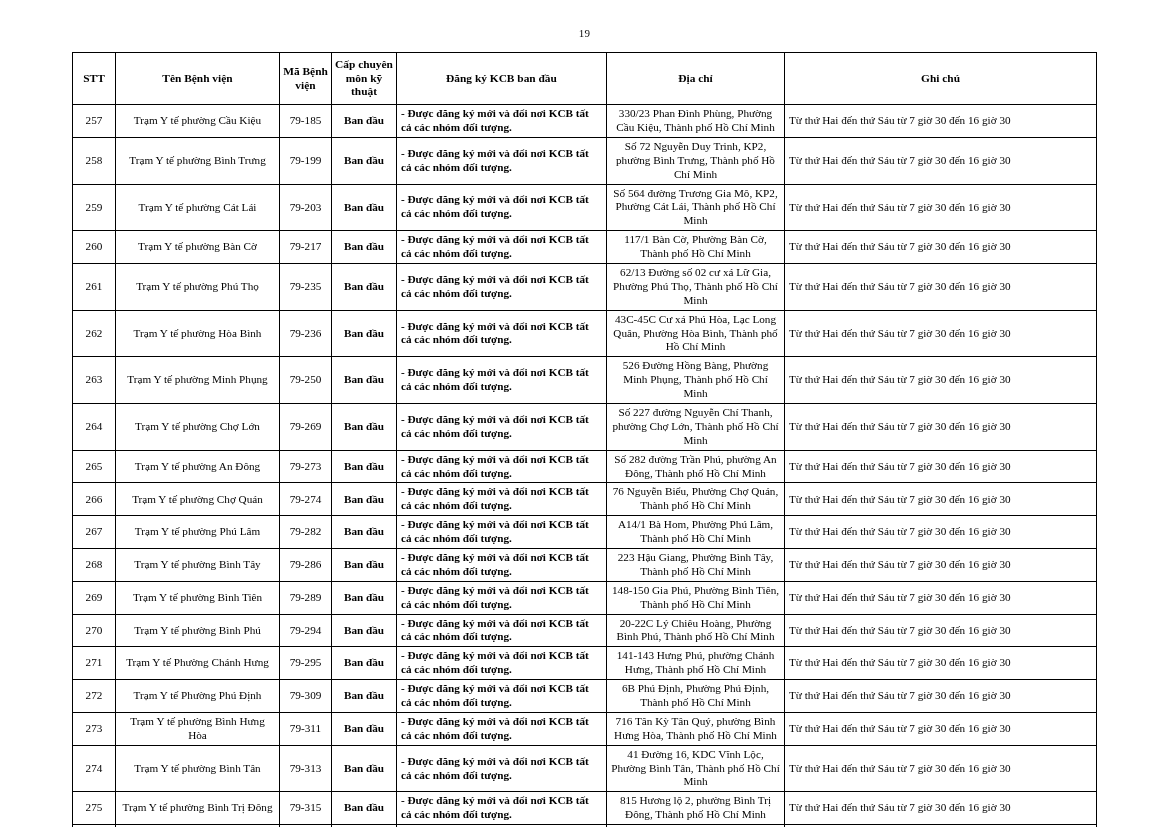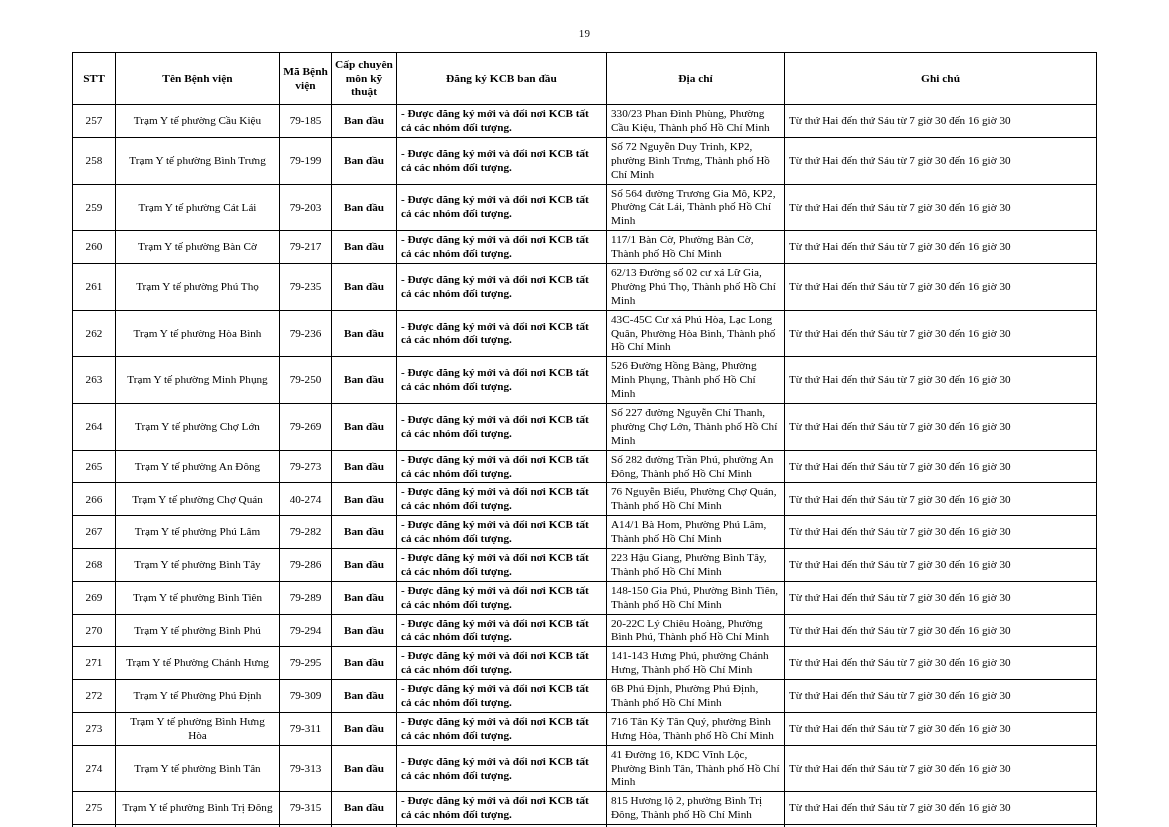--- a/index.html
+++ b/index.html
@@ -68,21 +68,21 @@
   col.c-level    { width: 65px; }
   col.c-reg      { width: 210px; }
   col.c-addr     { width: 178px; }
   col.c-note     { width: 312px; }
 
   td.stt   { text-align: center; }
   td.name  { text-align: center; }
   td.code  { text-align: center; }
   td.level { text-align: center; padding-left: 5px; font-weight: bold; }
   td.reg   { text-align: left; vertical-align: top; padding-top: 3px; font-weight: bold; }
-  td.addr  { text-align: left; vertical-align: top; padding-top: 3px; margin-left: 48px; }
+  td.addr  { text-align: center; vertical-align: top; padding-top: 3px; margin-left: 48px; }
   td.note  { text-align: left; }
 
   
   td.reg, td.addr { line-height: 1.24; }
 </style>
 </head>
 <body>
 
 <div class="page">
 
@@ -188,21 +188,21 @@
             <td class="name">Trạm Y tế phường An Đông</td>
             <td class="code">79-273</td>
             <td class="level">Ban đầu</td>
             <td class="reg">- Được đăng ký mới và đổi nơi KCB tất cả các nhóm đối tượng.</td>
             <td class="addr">Số 282 đường Trần Phú, phường An Đông, Thành phố Hồ Chí Minh</td>
             <td class="note">Từ thứ Hai đến thứ Sáu từ 7 giờ 30 đến 16 giờ 30</td>
           </tr>
           <tr>
             <td class="stt">266</td>
             <td class="name">Trạm Y tế phường Chợ Quán</td>
-            <td class="code">40-274</td>
+            <td class="code">79-274</td>
             <td class="level">Ban đầu</td>
             <td class="reg">- Được đăng ký mới và đổi nơi KCB tất cả các nhóm đối tượng.</td>
             <td class="addr">76 Nguyễn Biểu, Phường Chợ Quán, Thành phố Hồ Chí Minh</td>
             <td class="note">Từ thứ Hai đến thứ Sáu từ 7 giờ 30 đến 16 giờ 30</td>
           </tr>
           <tr>
             <td class="stt">267</td>
             <td class="name">Trạm Y tế phường Phú Lâm</td>
             <td class="code">79-282</td>
             <td class="level">Ban đầu</td>

